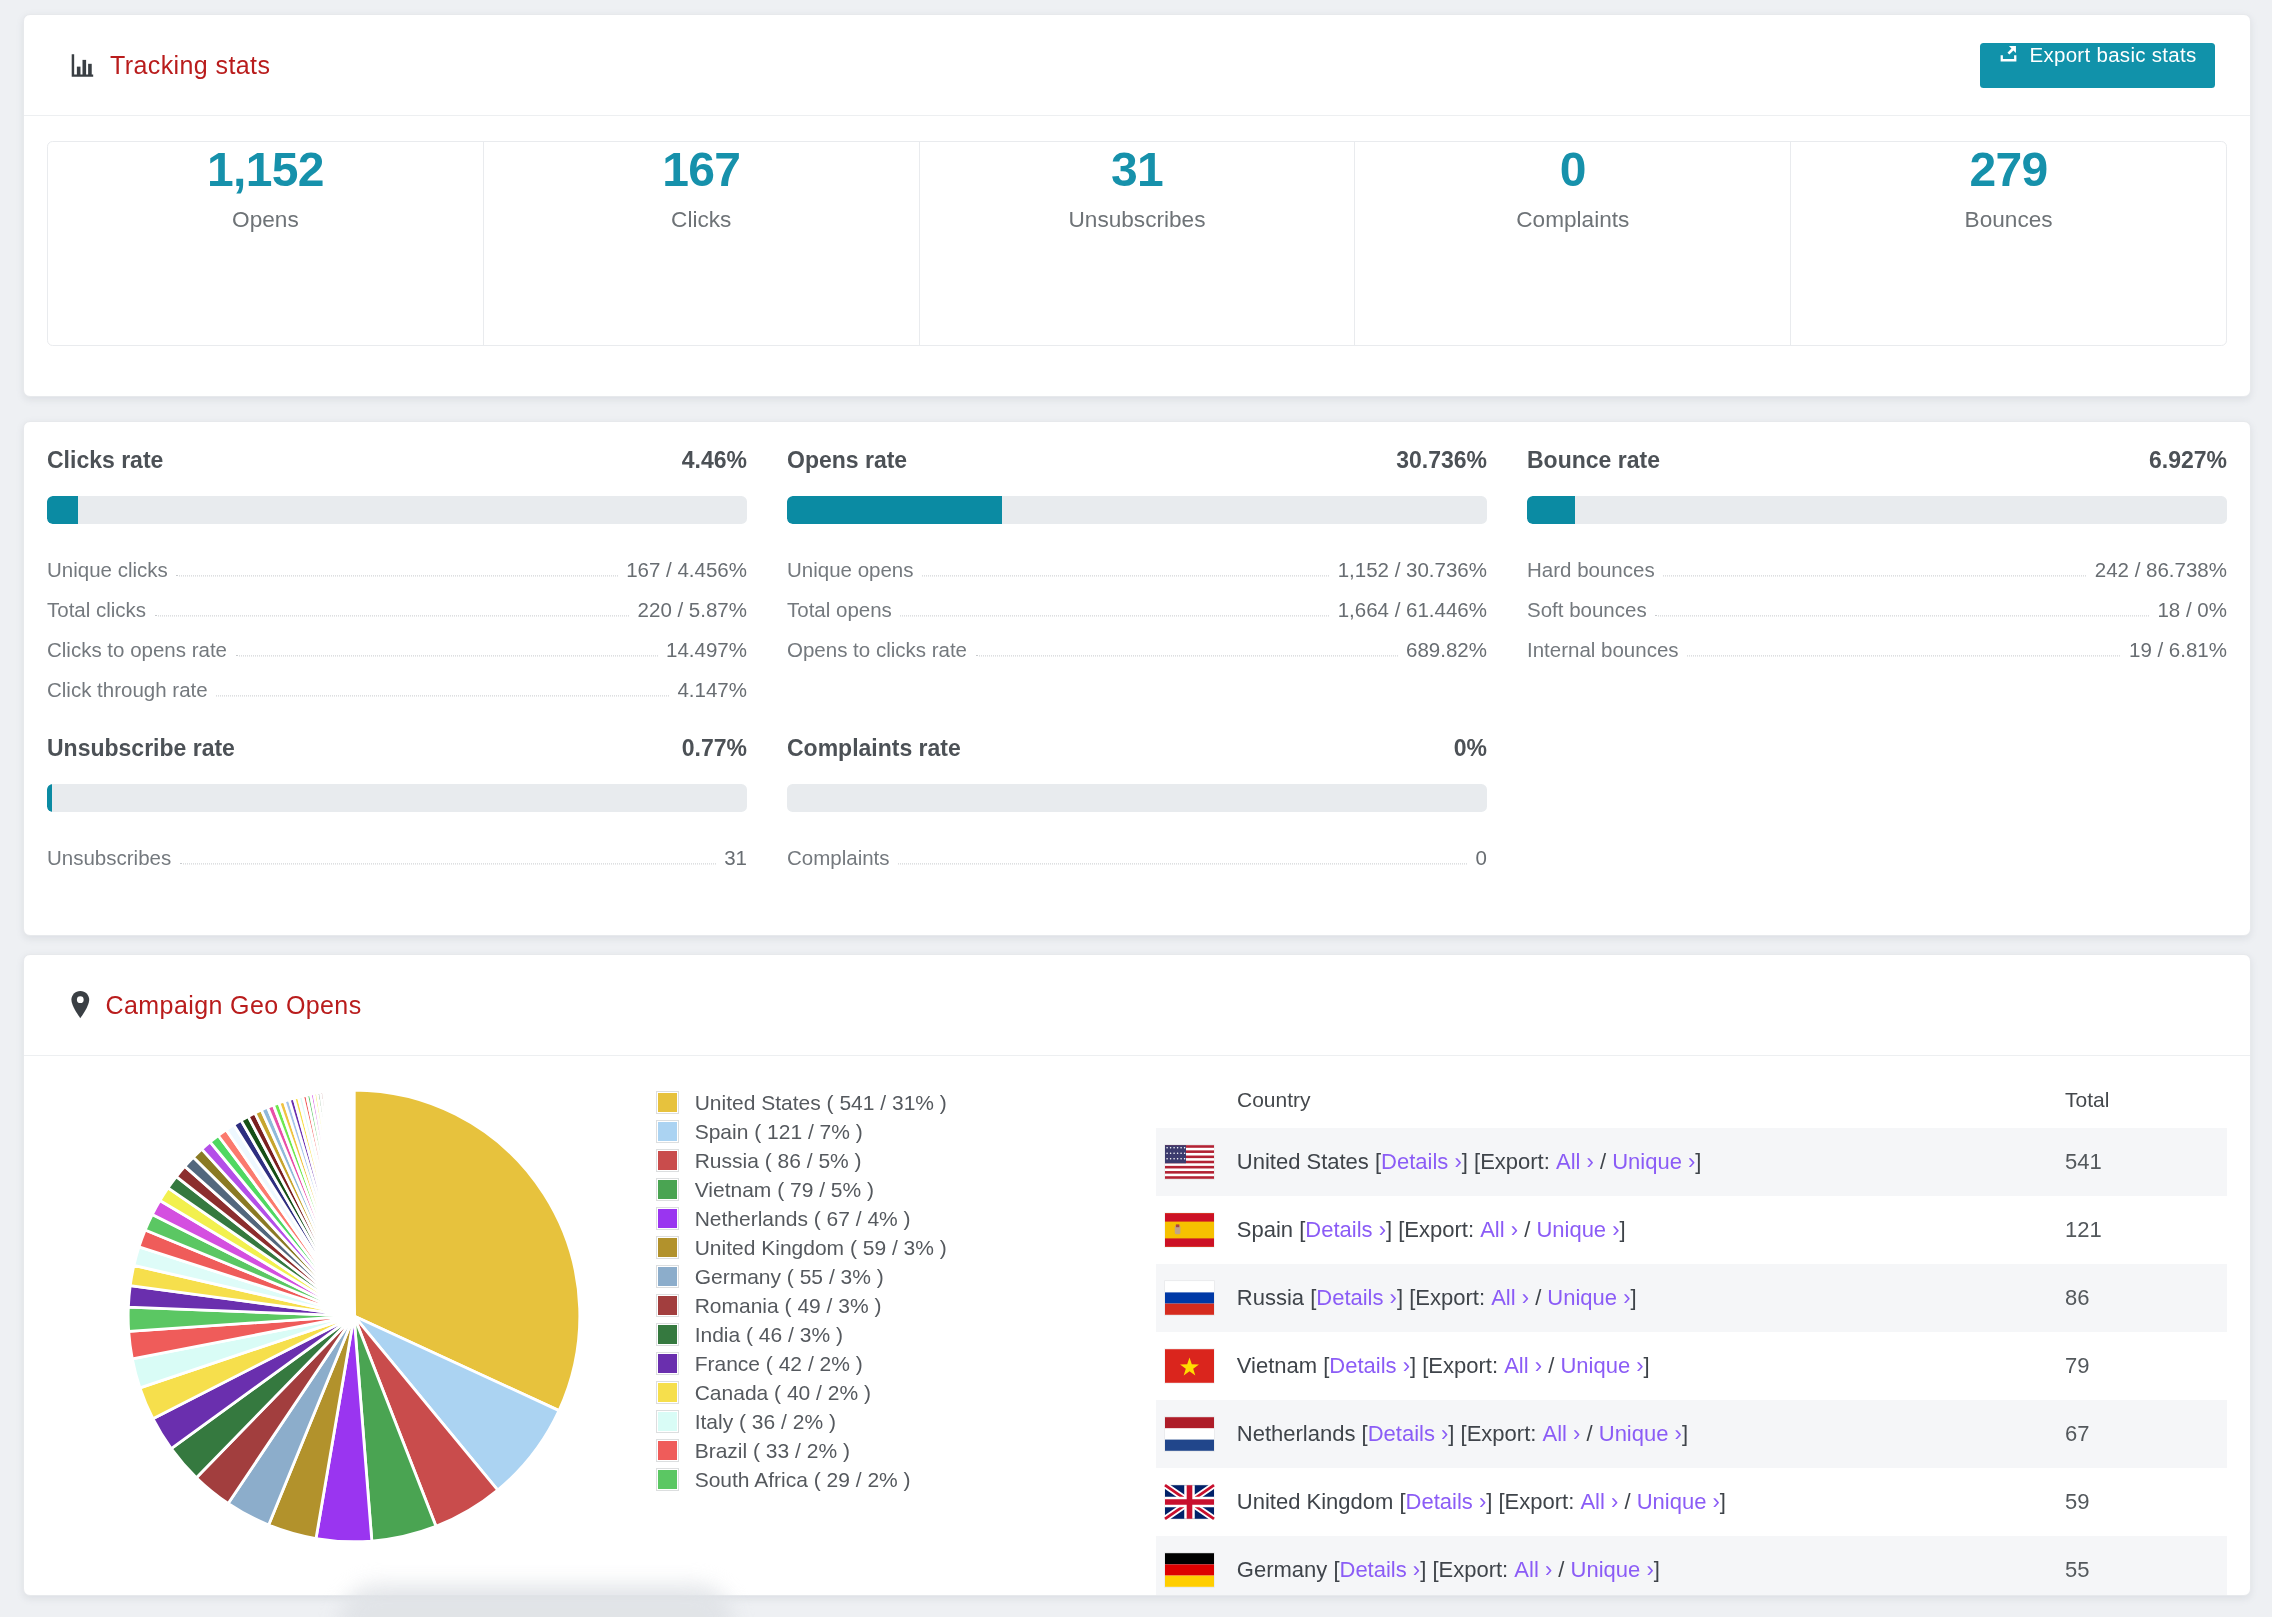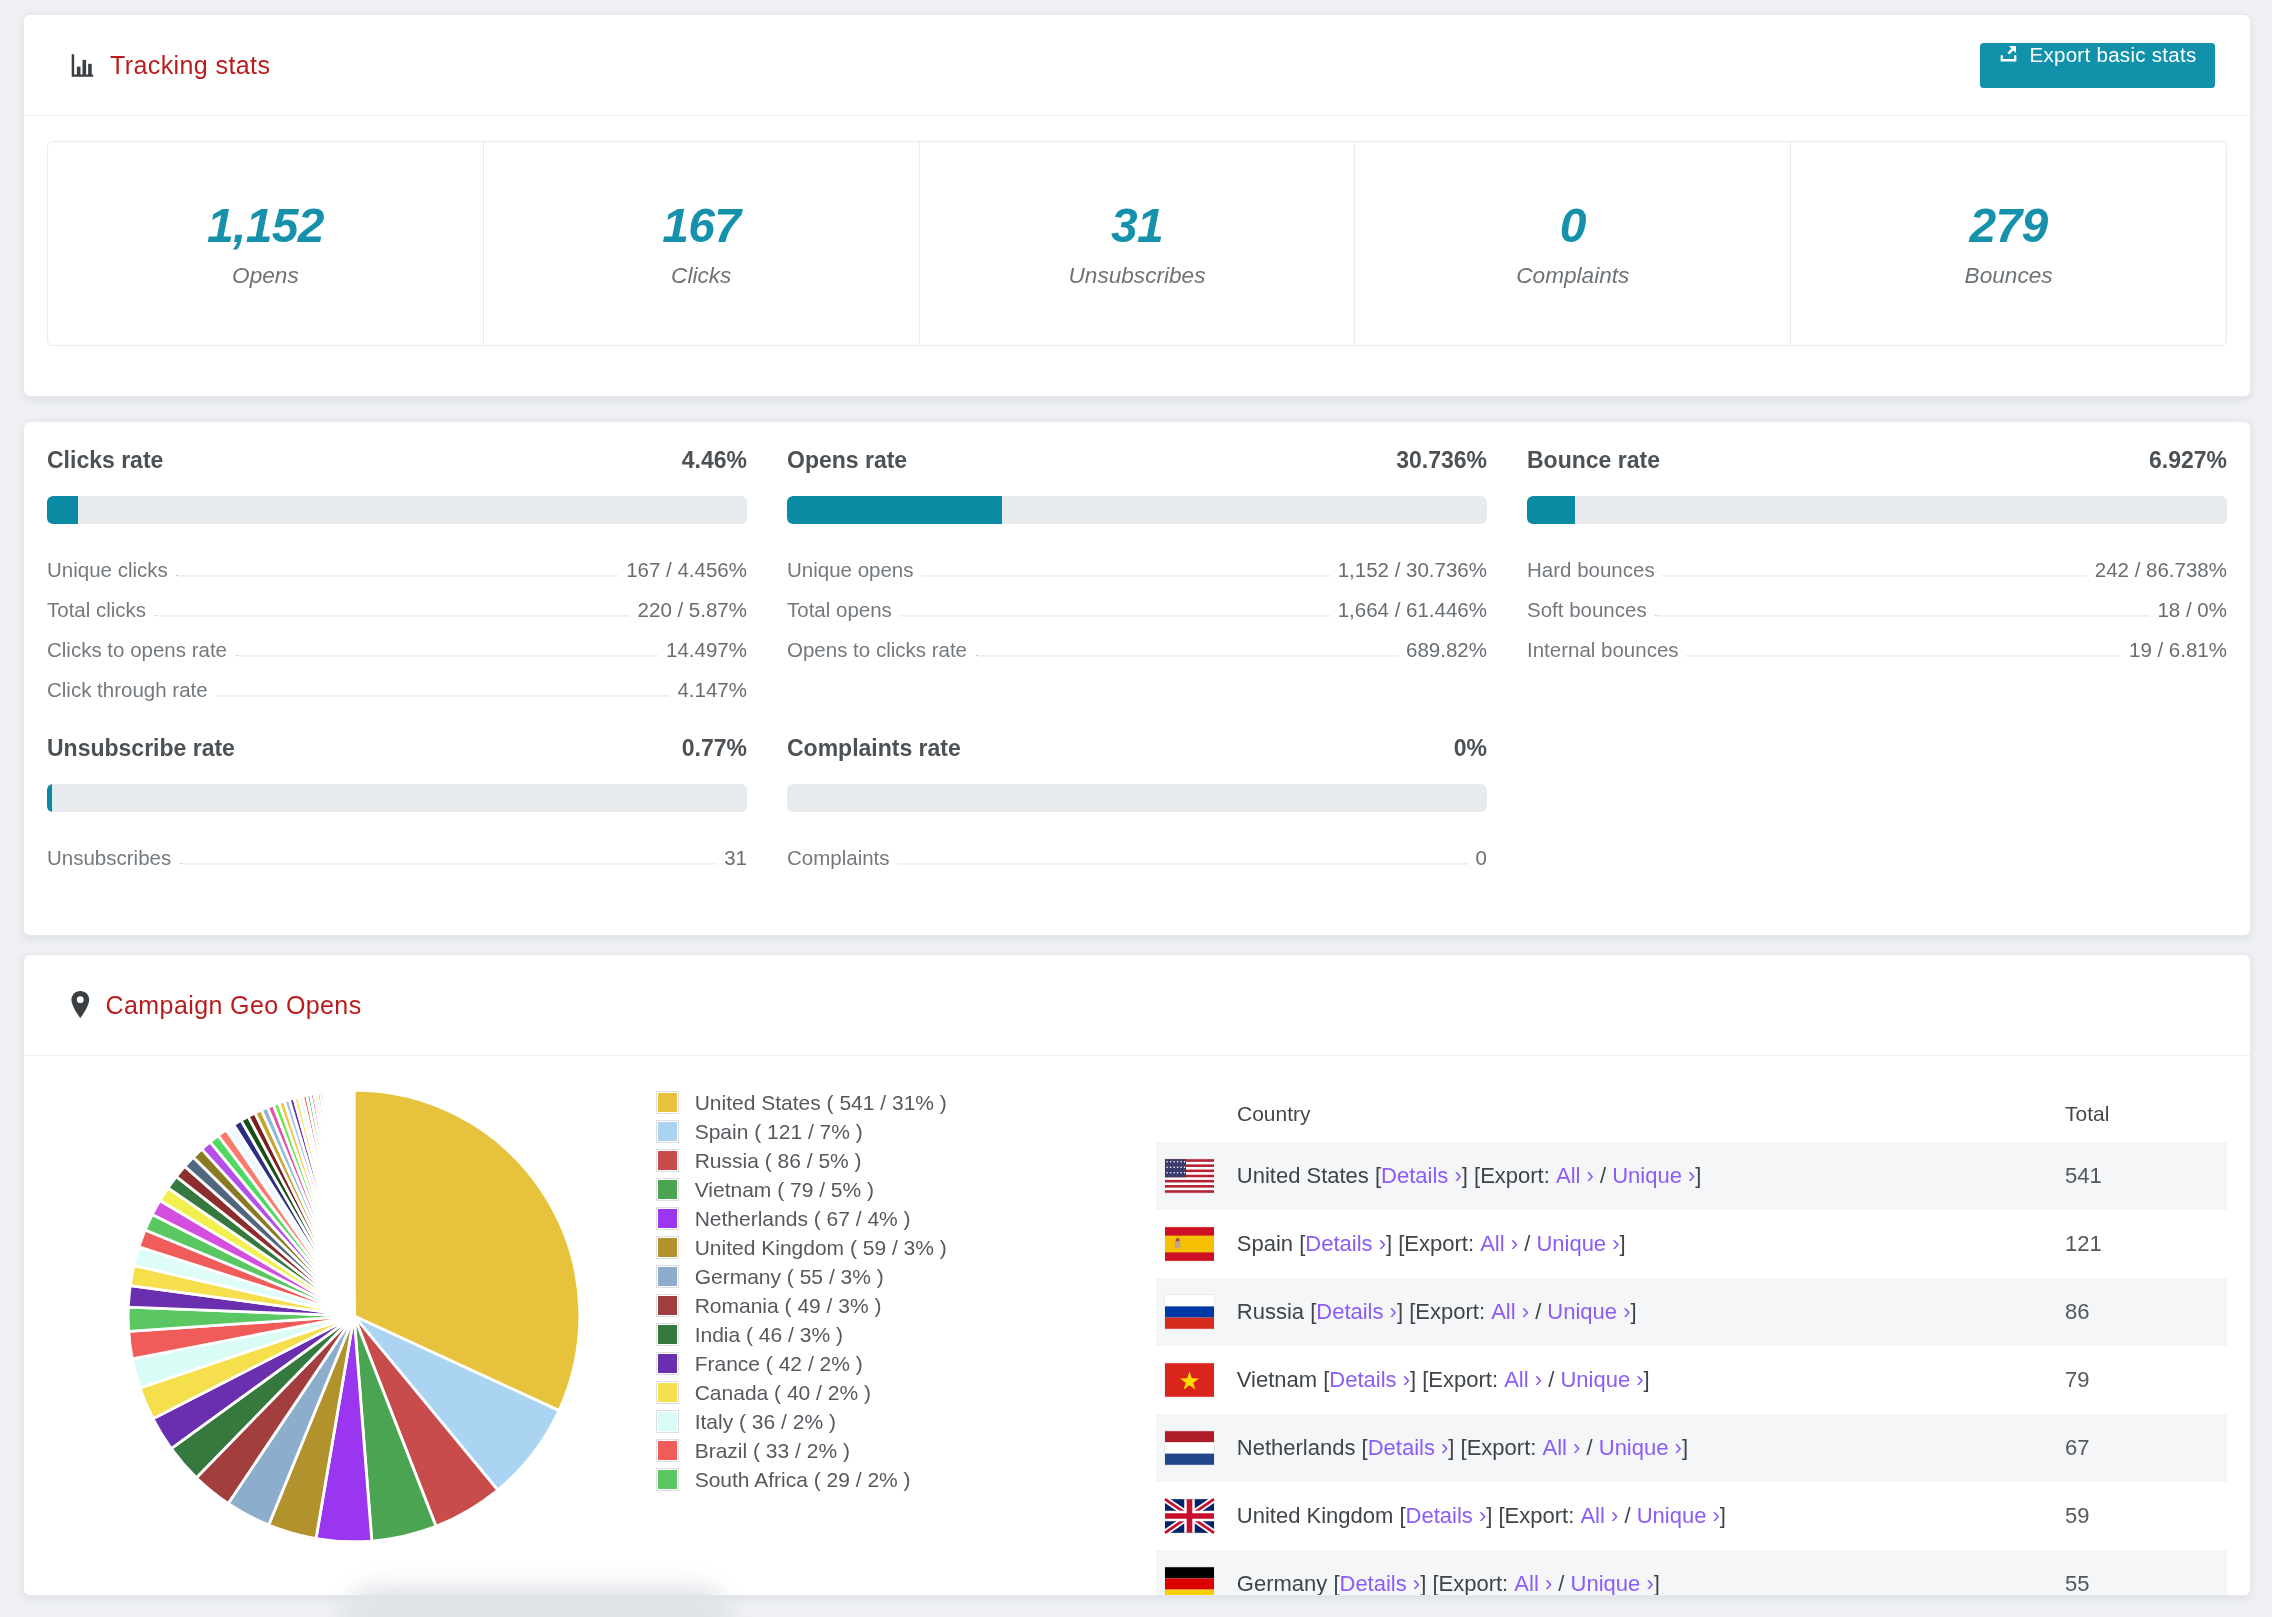--- a/index.html
+++ b/index.html
@@ -30,21 +30,21 @@
     background:#1192aa;border:none;border-radius:3.5px;color:#fff;
     font-size:20.5px;font-family:inherit;display:flex;align-items:flex-start;gap:10px;
     padding:0 18.4px;cursor:pointer;letter-spacing:0.3px;
   }
 
   
   .summary-box{
     position:absolute;left:23px;right:23px;top:126px;height:203px;
     border:1.4px solid #e9ebee;border-radius:5.6px;display:flex;background:#fff;
   }
-  .sum-cell{flex:1;display:flex;flex-direction:column;align-items:center;justify-content:center;border-right:1.4px solid #e9ebee;font-style:italic;}
+  .sum-cell{flex:1;display:flex;flex-direction:column;align-items:center;justify-content:flex-start;border-right:1.4px solid #e9ebee;}
   .sum-cell:last-child{border-right:none;}
   .sum-value{font-size:48px;font-weight:700;color:#1691ab;letter-spacing:-0.7px;}
   .sum-label{font-size:22.6px;color:#6e7377;margin-top:10px;}
 
   
   .rates-inner{padding:25.4px 23px 0 23px;}
   .rates-grid{display:grid;grid-template-columns:1fr 1fr 1fr;column-gap:40px;}
   .rates-grid.second{margin-top:25.4px;}
   .rate-head{display:flex;justify-content:space-between;align-items:baseline;height:28px;}
   .rate-title{font-size:23px;font-weight:700;color:#4c5156;}
@@ -58,21 +58,21 @@
   .stat-value{white-space:nowrap;color:#686d72;}
 
   
   #pie-wrap{position:absolute;left:83px;top:109px;width:494px;height:494px;}
   .legend{position:absolute;left:632px;top:133px;}
   .legend-item{display:flex;align-items:center;height:29px;text-align:right;}
   .swatch-box{width:18.4px;height:18.4px;border:1.4px solid #dcdedf;background:#fff;padding:1.4px;display:inline-flex;margin-right:15.5px;}
   .swatch{width:100%;height:100%;display:inline-block;}
   .legend-label{font-size:21px;color:#55595e;}
 
-  .geo-table{position:absolute;left:1132px;top:131px;width:1071px;}
+  .geo-table{position:absolute;left:1132px;top:117px;width:1071px;}
   .geo-thead{display:flex;align-items:center;height:56px;font-size:21px;color:#44484c;}
   .geo-thead .th-country{margin-left:81px;flex:1;}
   .geo-thead .th-total{width:162px;}
   .geo-row{display:flex;align-items:center;height:68px;font-size:22px;color:#3f444a;}
   .geo-row.odd{background:#f5f6f8;}
   .flag{width:49px;height:34px;margin-left:9.2px;flex:0 0 49px;display:inline-flex;box-shadow:0 0 0 0.7px rgba(0,0,0,.06);}
   .flag svg{width:100%;height:100%;display:block;}
   .geo-country{flex:1;margin-left:22.6px;white-space:nowrap;}
   .tlink{color:#8b5cf6;text-decoration:none;cursor:pointer;}
   .dark{color:#3f444a;}

